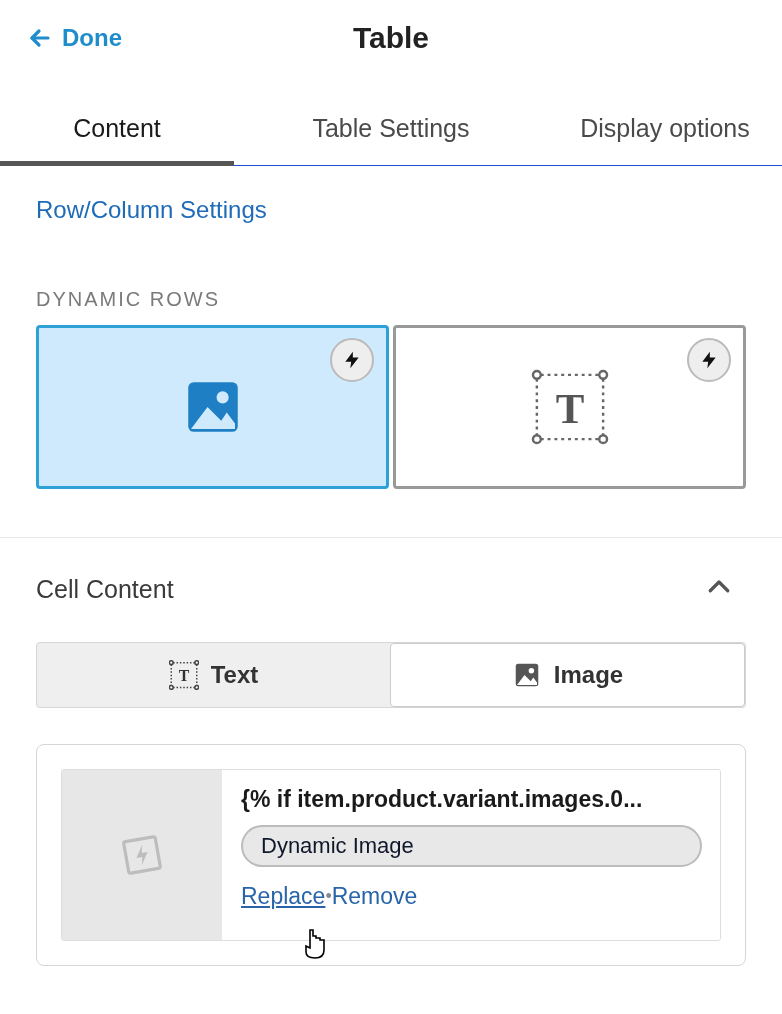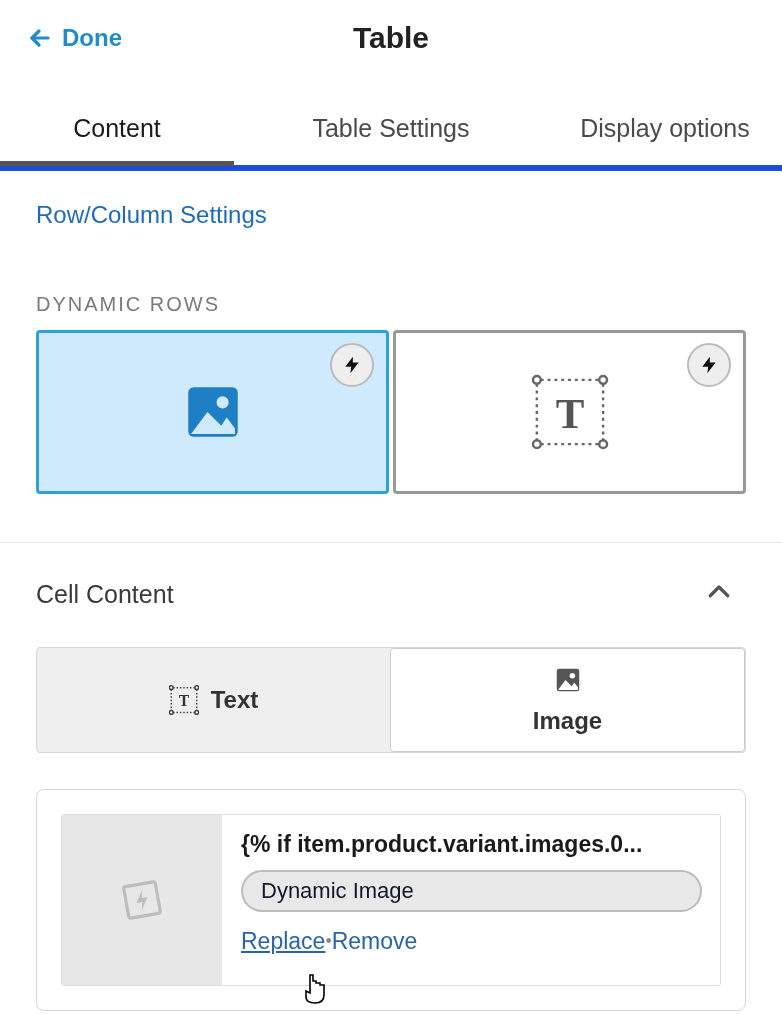--- a/index.html
+++ b/index.html
@@ -28,21 +28,21 @@
   .page-title {
     position: absolute;
     left: 50%;
     transform: translateX(-50%);
     font-size: 30px;
     font-weight: 700;
     color: #222;
   }
   .tabs {
     display: flex;
-    border-bottom: 6px solid #1d4ed8;
+    border-bottom: 1px solid #1d4ed8;
     margin-top: 26px;
     gap: 40px;
   }
   .tab {
     flex: 1;
     text-align: center;
     padding: 18px 0 22px 0;
     font-size: 25px;
     color: #4a4a4a;
     cursor: pointer;
@@ -155,21 +155,20 @@
     font-size: 24px;
     font-weight: 600;
     color: #333;
     cursor: pointer;
   }
   .toggle-btn.active {
     background: #fff;
     border: 1px solid #ccc;
     border-radius: 4px;
     margin: 0px;
-    flex-direction: column;
   }
   .content-box {
     margin: 36px 36px 0 36px;
     border: 1px solid #d6d6d6;
     border-radius: 8px;
     padding: 24px;
   }
   .asset-row {
     display: flex;
     gap: 1px;

